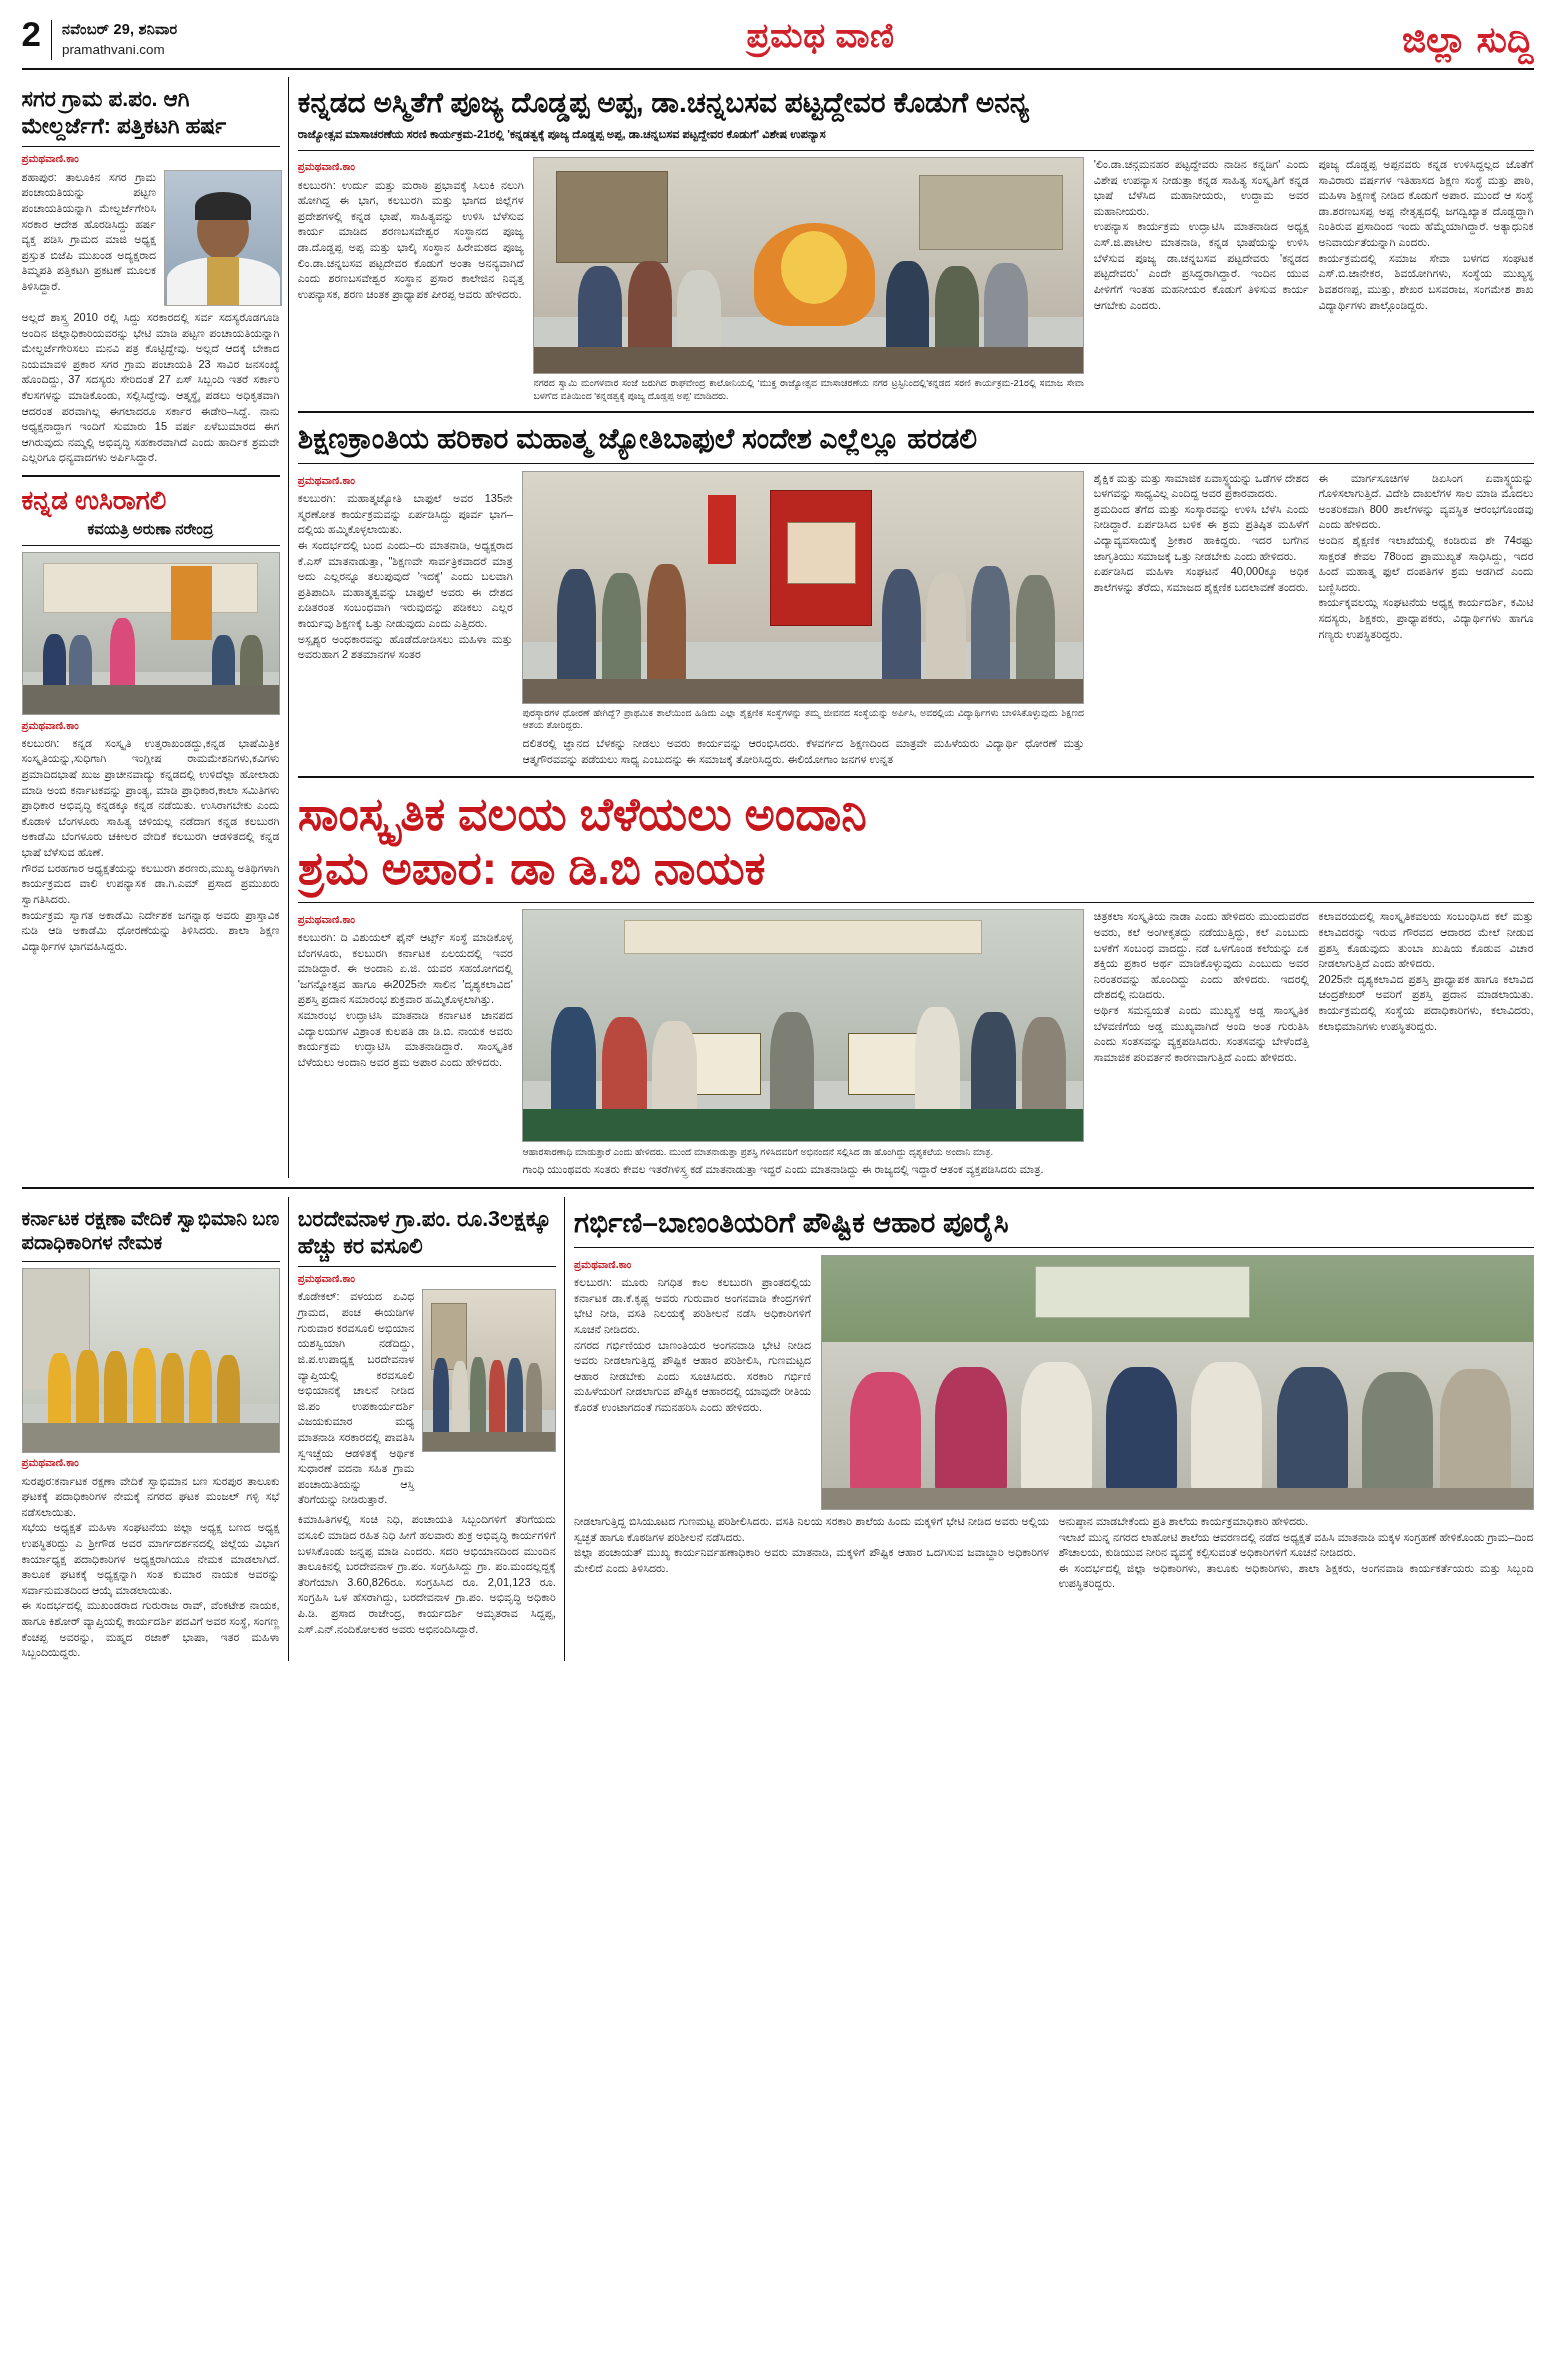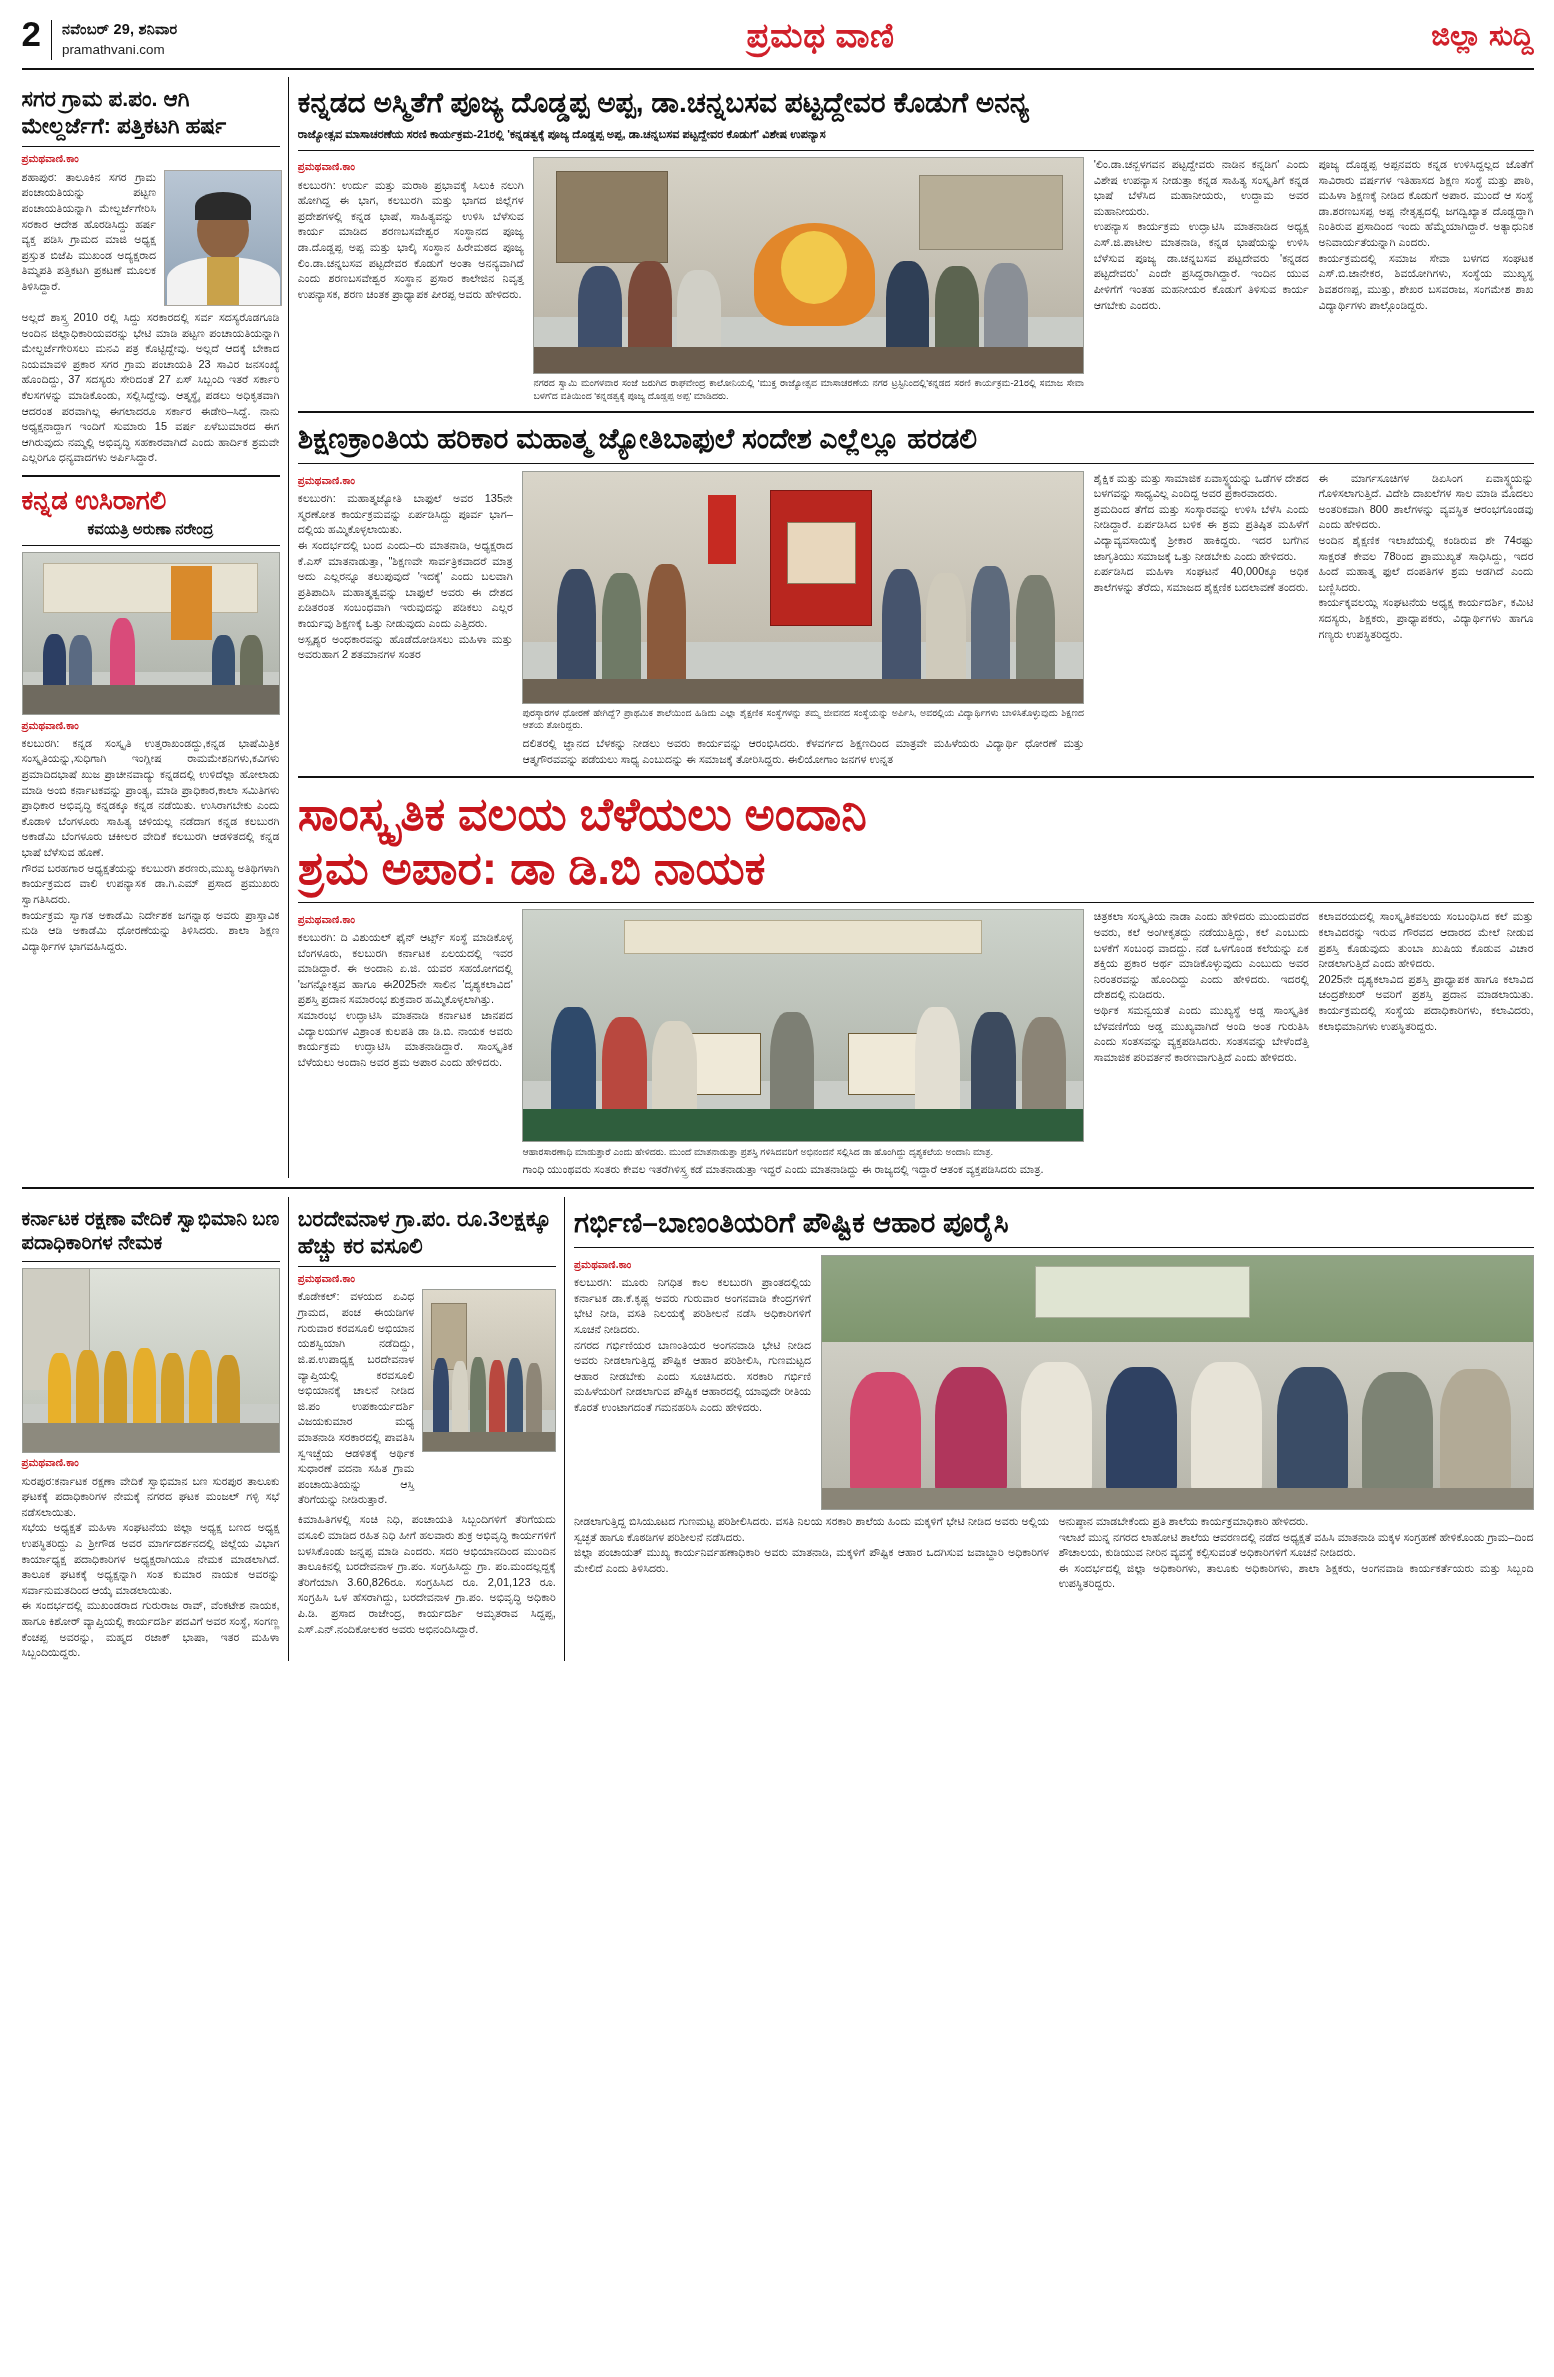--- a/index.html
+++ b/index.html
@@ -38,21 +38,21 @@
   .mh-center{flex:1;text-align:center;}
   .mh-title{
     font-size:34px;
     font-weight:bold;
     color:#d0202a;
     letter-spacing:0.5px;
     line-height:1.05;
   }
   .mh-right{width:323px;text-align:right;}
   .mh-section{
-    font-size:28px;
+    font-size:36px;
     font-weight:bold;
     color:#d0202a;
     line-height:1.05;
     padding-top:3.2px;
   }
 
   
   .cols{display:flex;}
   .vrule{width:1.1px;background:#111;margin:0 8.6px;align-self:stretch;}
   .colA{width:258px;}
@@ -218,21 +218,21 @@
             <div style="position:absolute;left:26%;bottom:8%;width:8%;height:40%;background:#d0cfc6;border-radius:40% 40% 6% 6%;"></div>
             <div style="position:absolute;left:64%;bottom:8%;width:8%;height:44%;background:#2f3f56;border-radius:40% 40% 6% 6%;"></div>
             <div style="position:absolute;left:73%;bottom:8%;width:8%;height:42%;background:#5c6450;border-radius:40% 40% 6% 6%;"></div>
             <div style="position:absolute;left:82%;bottom:8%;width:8%;height:43%;background:#8a8f96;border-radius:40% 40% 6% 6%;"></div>
             <div class="floor" style="height:12%;background:#6a5c4d;"></div>
           </div>
           <div class="cap">ನಗರದ ಸ್ವಾಮಿ ಮಂಗಳವಾರ ಸಂಜೆ ಜರುಗಿದ ರಾಘವೇಂದ್ರ ಕಾಲೋನಿಯಲ್ಲಿ 'ಮುಕ್ತ ರಾಜ್ಯೋತ್ಸವ ಮಾಸಾಚರಣೆಯ ನಗರ ಟ್ರಸ್ಟಿನಿಂದಲ್ಲಿ'ಕನ್ನಡದ ಸರಣಿ ಕಾರ್ಯಕ್ರಮ-21ರಲ್ಲಿ ಸಮಾಜ ಸೇವಾ ಬಳಗ'ದ ವತಿಯಿಂದ 'ಕನ್ನಡತ್ವಕ್ಕೆ ಪೂಜ್ಯ ದೊಡ್ಡಪ್ಪ ಅಪ್ಪ' ಮಾಡಿದರು.</div>
         </div>
 
         <div class="c" style="max-width:215px;">
-          <div class="txt">'ಲಿಂ.ಡಾ.ಚನ್ಬಳಗವನ ಪಟ್ಟದ್ದೇವರು ನಾಡಿನ ಕನ್ನಡಿಗ' ಎಂದು ವಿಶೇಷ ಉಪನ್ಯಾಸ ನೀಡುತ್ತಾ ಕನ್ನಡ ಸಾಹಿತ್ಯ ಸಂಸ್ಕೃತಿಗೆ ಕನ್ನಡ ಭಾಷೆ ಬೆಳೆಸಿದ ಮಹಾನೀಯರು, ಉದ್ದಾಮ ಅವರ ಮಹಾನೀಯರು.</div>
+          <div class="txt">'ಲಿಂ.ಡಾ.ಚನ್ಗಮನಹರ ಪಟ್ಟದ್ದೇವರು ನಾಡಿನ ಕನ್ನಡಿಗ' ಎಂದು ವಿಶೇಷ ಉಪನ್ಯಾಸ ನೀಡುತ್ತಾ ಕನ್ನಡ ಸಾಹಿತ್ಯ ಸಂಸ್ಕೃತಿಗೆ ಕನ್ನಡ ಭಾಷೆ ಬೆಳೆಸಿದ ಮಹಾನೀಯರು, ಉದ್ದಾಮ ಅವರ ಮಹಾನೀಯರು.</div>
           <div class="txt">ಉಪನ್ಯಾಸ ಕಾರ್ಯಕ್ರಮ ಉದ್ಘಾಟಿಸಿ ಮಾತನಾಡಿದ ಅಧ್ಯಕ್ಷ ಎಸ್.ಜಿ.ಪಾಟೀಲ ಮಾತನಾಡಿ, ಕನ್ನಡ ಭಾಷೆಯನ್ನು ಉಳಿಸಿ ಬೆಳೆಸುವ ಪೂಜ್ಯ ಡಾ.ಚನ್ನಬಸವ ಪಟ್ಟದೇವರು 'ಕನ್ನಡದ ಪಟ್ಟದೇವರು' ಎಂದೇ ಪ್ರಸಿದ್ದರಾಗಿದ್ದಾರೆ. ಇಂದಿನ ಯುವ ಪೀಳಿಗೆಗೆ ಇಂತಹ ಮಹನೀಯರ ಕೊಡುಗೆ ತಿಳಿಸುವ ಕಾರ್ಯ ಆಗಬೇಕು ಎಂದರು.</div>
         </div>
 
         <div class="c" style="max-width:215px;">
           <div class="txt">ಪೂಜ್ಯ ದೊಡ್ಡಪ್ಪ ಅಪ್ಪನವರು ಕನ್ನಡ ಉಳಿಸಿದ್ದಲ್ಲದ ಜೊತೆಗೆ ಸಾವಿರಾರು ವರ್ಷಗಳ ಇತಿಹಾಸದ ಶಿಕ್ಷಣ ಸಂಸ್ಥೆ ಮತ್ತು ಪಾಠಿ, ಮಹಿಳಾ ಶಿಕ್ಷಣಕ್ಕೆ ನೀಡಿದ ಕೊಡುಗೆ ಅಪಾರ. ಮುಂದೆ ಆ ಸಂಸ್ಥೆ ಡಾ.ಶರಣಬಸಪ್ಪ ಅಪ್ಪ ನೇತೃತ್ವದಲ್ಲಿ ಜಗದ್ವಿಖ್ಯಾತ ದೊಡ್ಡದ್ದಾಗಿ ನಿಂತಿರುವ ಪ್ರಸಾದಿಂದ ಇಂದು ಹೆಮ್ಮೆಯಾಗಿದ್ದಾರೆ. ಅತ್ಯಾಧುನಿಕ ಅನಿವಾರ್ಯತೆಯನ್ನಾಗಿ ಎಂದರು.</div>
           <div class="txt">ಕಾರ್ಯಕ್ರಮದಲ್ಲಿ ಸಮಾಜ ಸೇವಾ ಬಳಗದ ಸಂಘಟಕ ಎಸ್.ಬಿ.ಜಾನೇಕರ, ಶಿವಯೋಗಿಗಳು, ಸಂಸ್ಥೆಯ ಮುಖ್ಯಸ್ಥ ಶಿವಶರಣಪ್ಪ, ಮುತ್ತು, ಶೇಖರ ಬಸವರಾಜ, ಸಂಗಮೇಶ ಶಾಖ ವಿದ್ಯಾರ್ಥಿಗಳು ಪಾಲ್ಗೊಂಡಿದ್ದರು.</div>
         </div>
       </div>
 
       <div class="rule-thick"></div>

